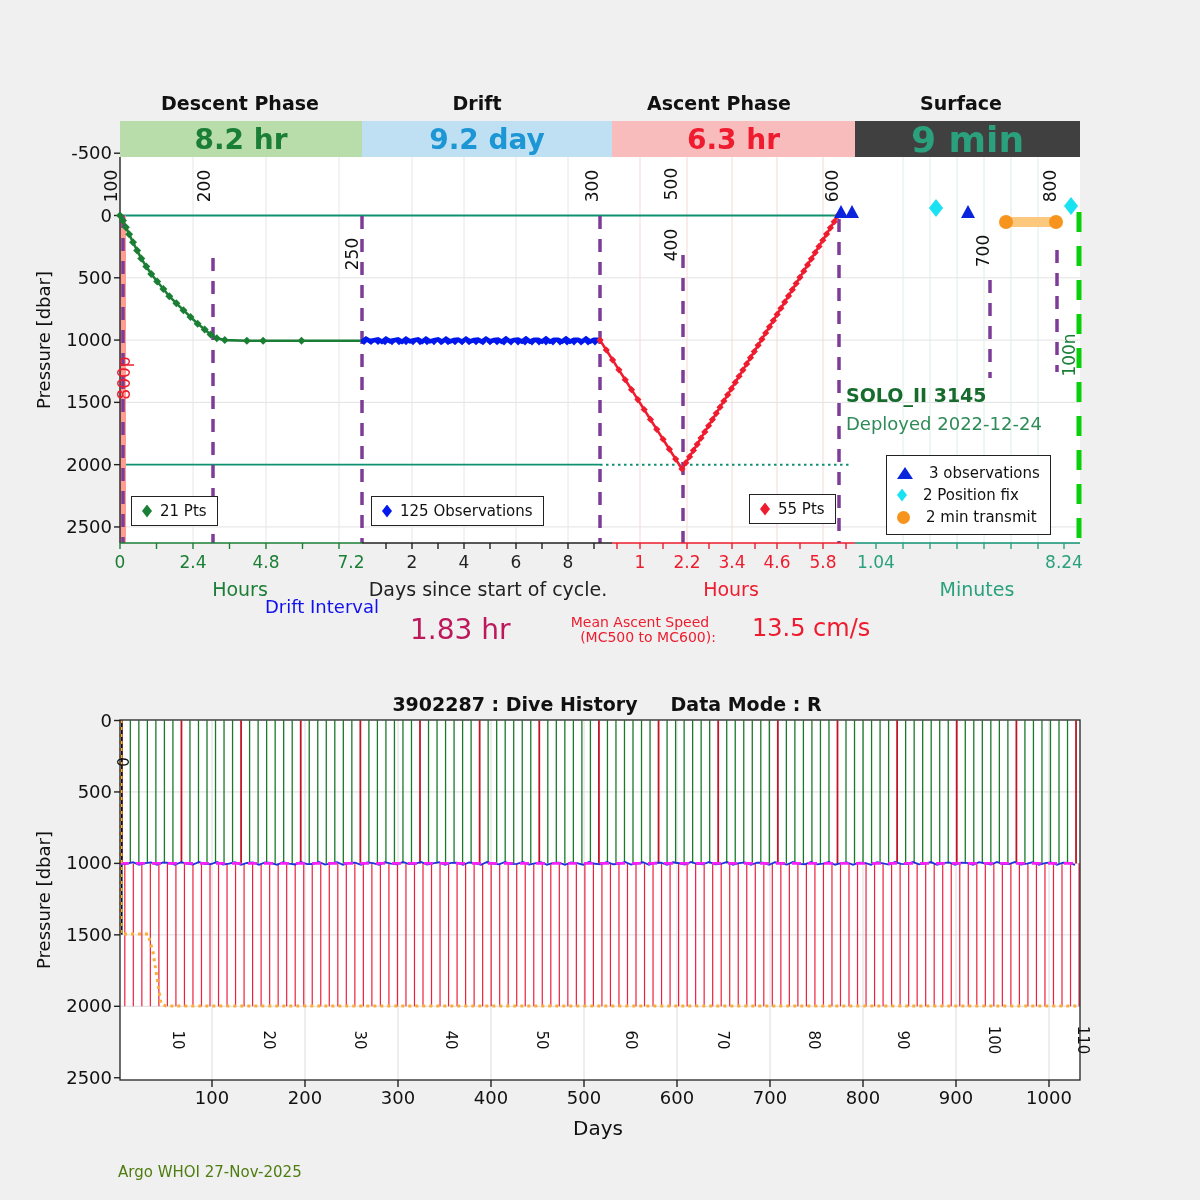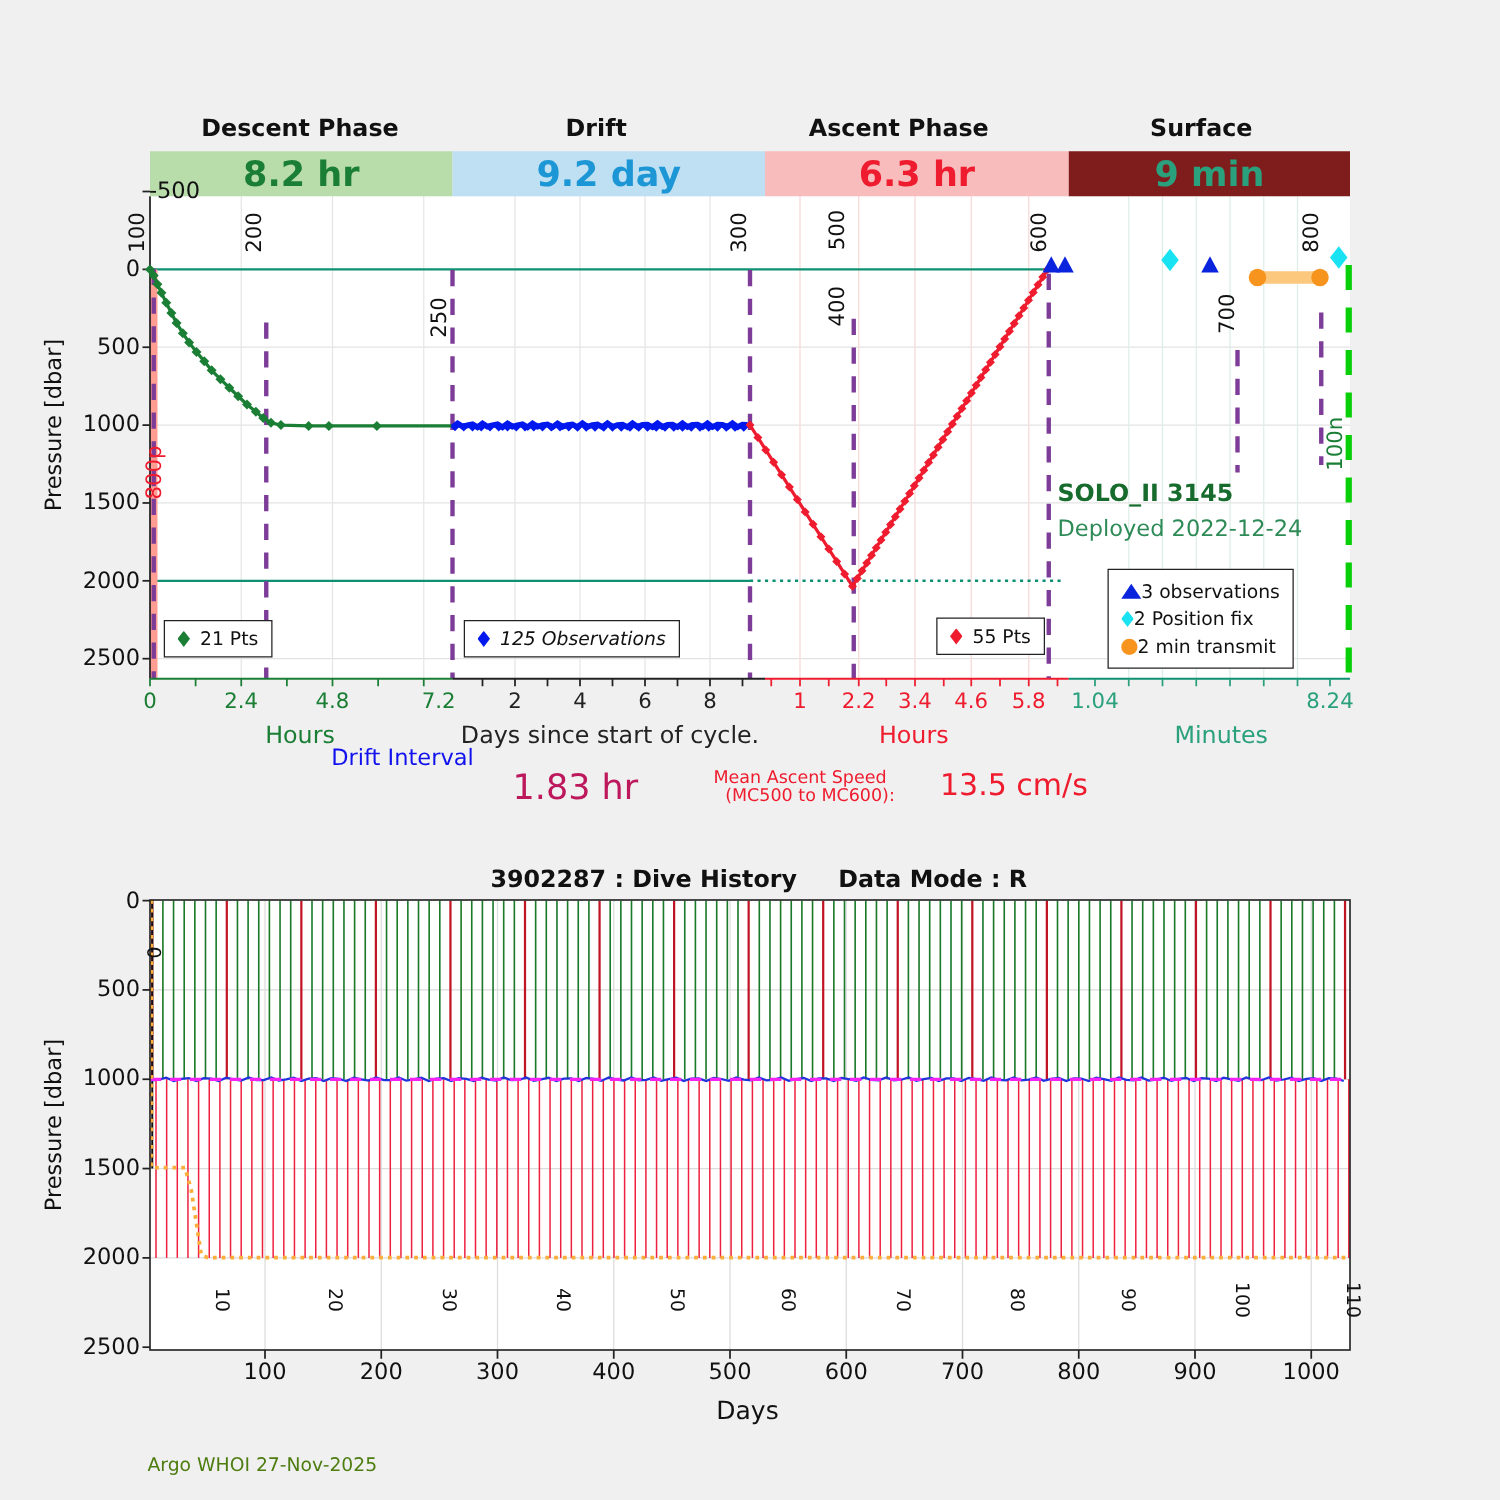--- a/index.html
+++ b/index.html
@@ -8,21 +8,21 @@
   #plot-svg{position:absolute;left:0;top:0;}
   .lbl{position:absolute;white-space:pre;line-height:1;}
   .ctr{transform:translate(-50%,-50%);}
   .rgt{transform:translate(-100%,-50%);}
   .rot{transform:translate(-50%,-50%) rotate(-90deg);}
   .rotcw{transform:translate(-50%,-50%) rotate(90deg);}
   .bold{font-weight:bold;}
   .legend{position:absolute;background:#fff;border:1.5px solid #222;display:flex;align-items:center;
           gap:8px;padding:5px 10px;font-size:15px;transform:translate(0,-50%);}
   .rlegend{position:absolute;background:#fff;border:1.5px solid #222;padding:6px 10px;font-size:15px;}
-  .rlegend .row{display:flex;align-items:center;gap:0;height:22px;}
+  .rlegend .row{display:flex;align-items:center;gap:16px;height:22px;}
   .mk-diamond{display:inline-block;width:10px;height:13px;clip-path:polygon(50% 0,100% 50%,50% 100%,0 50%);}
   .mk-triangle{display:inline-block;width:0;height:0;border-left:8px solid transparent;border-right:8px solid transparent;}
   .mk-circle{display:inline-block;width:13px;height:13px;border-radius:50%;}
 </style>
 </head>
 <body>
 
 <div id="canvas">
   <svg id="plot-svg" width="1200" height="1200">
       <rect x="120" y="157" width="960" height="386" fill="#fff"></rect>
@@ -521,35 +521,35 @@
       <div class="lbl ctr bold" style="left: 961px; top: 103px; font-size: 19px; color: rgb(17, 17, 17);">Surface</div>
       <div style="position: absolute; left: 120px; top: 121px; width: 242px; height: 36px; background: rgb(185, 220, 171); display: flex; align-items: center; justify-content: center; font-weight: bold; font-size: 28px; color: rgb(27, 126, 53);">
         <span>8.2 hr</span>
       </div>
       <div style="position: absolute; left: 362px; top: 121px; width: 250px; height: 36px; background: rgb(191, 224, 242); display: flex; align-items: center; justify-content: center; font-weight: bold; font-size: 28px; color: rgb(28, 150, 212);">
         <span>9.2 day</span>
       </div>
       <div style="position: absolute; left: 612px; top: 121px; width: 243px; height: 36px; background: rgb(249, 188, 188); display: flex; align-items: center; justify-content: center; font-weight: bold; font-size: 28px; color: rgb(238, 28, 46);">
         <span>6.3 hr</span>
       </div>
-      <div style="position: absolute; left: 855px; top: 121px; width: 225px; height: 36px; background: #7f1d1d; display: flex; align-items: center; justify-content: center; font-weight: bold; font-size: 28px; color: rgb(42, 161, 124);">
+      <div style="position: absolute; left: 855px; top: 121px; width: 225px; height: 36px; background: #404040; display: flex; align-items: center; justify-content: center; font-weight: bold; font-size: 36px; color: rgb(42, 161, 124);">
         <span>9 min</span>
       </div>
       <div class="lbl rot" style="left: 111px; top: 186px; font-size: 17px; color: rgb(17, 17, 17);">100</div>
       <div class="lbl rot" style="left: 204px; top: 186px; font-size: 17px; color: rgb(17, 17, 17);">200</div>
       <div class="lbl rot" style="left: 352px; top: 254px; font-size: 17px; color: rgb(17, 17, 17);">250</div>
       <div class="lbl rot" style="left: 592px; top: 186px; font-size: 17px; color: rgb(17, 17, 17);">300</div>
       <div class="lbl rot" style="left: 671px; top: 184px; font-size: 17px; color: rgb(17, 17, 17);">500</div>
       <div class="lbl rot" style="left: 671px; top: 245px; font-size: 17px; color: rgb(17, 17, 17);">400</div>
       <div class="lbl rot" style="left: 832px; top: 186px; font-size: 17px; color: rgb(17, 17, 17);">600</div>
       <div class="lbl rot" style="left: 983px; top: 251px; font-size: 17px; color: rgb(17, 17, 17);">700</div>
       <div class="lbl rot" style="left: 1050px; top: 186px; font-size: 17px; color: rgb(17, 17, 17);">800</div>
       <div class="lbl rot" style="left: 124px; top: 378px; font-size: 17px; color: rgb(238, 28, 46);">800p</div>
       <div class="lbl rot" style="left: 1069px; top: 355px; font-size: 17px; color: rgb(27, 126, 53);">100n</div>
-      <div class="lbl rgt" style="left: 112px; top: 153.21px; font-size: 18px; color: rgb(17, 17, 17); margin-left: 48px;">-500</div>
+      <div class="lbl rgt" style="left: 112px; top: 153.21px; font-size: 18px; color: rgb(17, 17, 17);">-500</div>
       <div class="lbl rgt" style="left: 112px; top: 215.5px; font-size: 18px; color: rgb(17, 17, 17);">0</div>
       <div class="lbl rgt" style="left: 112px; top: 277.79px; font-size: 18px; color: rgb(17, 17, 17);">500</div>
       <div class="lbl rgt" style="left: 112px; top: 340.08px; font-size: 18px; color: rgb(17, 17, 17);">1000</div>
       <div class="lbl rgt" style="left: 112px; top: 402.37px; font-size: 18px; color: rgb(17, 17, 17);">1500</div>
       <div class="lbl rgt" style="left: 112px; top: 464.66px; font-size: 18px; color: rgb(17, 17, 17);">2000</div>
       <div class="lbl rgt" style="left: 112px; top: 526.95px; font-size: 18px; color: rgb(17, 17, 17);">2500</div>
       <div class="lbl ctr" style="left: 120px; top: 562px; font-size: 17px; color: rgb(27, 126, 53);">0</div>
       <div class="lbl ctr" style="left: 193px; top: 562px; font-size: 17px; color: rgb(27, 126, 53);">2.4</div>
       <div class="lbl ctr" style="left: 266px; top: 562px; font-size: 17px; color: rgb(27, 126, 53);">4.8</div>
       <div class="lbl ctr" style="left: 339px; top: 562px; font-size: 17px; color: rgb(27, 126, 53); margin-left: 12px;">7.2</div>
@@ -565,21 +565,21 @@
       <div class="lbl ctr" style="left: 777px; top: 562px; font-size: 17px; color: rgb(238, 28, 46);">4.6</div>
       <div class="lbl ctr" style="left: 823px; top: 562px; font-size: 17px; color: rgb(238, 28, 46);">5.8</div>
       <div class="lbl ctr" style="left: 731px; top: 589px; font-size: 19px; color: rgb(238, 28, 46);">Hours</div>
       <div class="lbl ctr" style="left: 876px; top: 562px; font-size: 17px; color: rgb(42, 161, 124);">1.04</div>
       <div class="lbl ctr" style="left: 1064px; top: 562px; font-size: 17px; color: rgb(42, 161, 124);">8.24</div>
       <div class="lbl ctr" style="left: 977px; top: 589px; font-size: 19px; color: rgb(42, 161, 124);">Minutes</div>
       <div class="legend" style="left: 131px; top: 511px;">
         <span class="mk-diamond" style="background: rgb(27, 126, 53);"></span>
         <span>21 Pts</span>
       </div>
-      <div class="legend" style="left: 371px; top: 511px; font-style: italic;">
+      <div class="legend" style="left: 371px; top: 511px;">
         <span class="mk-diamond" style="background: rgb(0, 24, 238);"></span>
         <span>125 Observations</span>
       </div>
       <div class="legend" style="left: 749px; top: 509px;">
         <span class="mk-diamond" style="background: rgb(238, 28, 46);"></span>
         <span>55 Pts</span>
       </div>
       <div class="rlegend" style="left: 886px; top: 455px;">
         <div class="row">
           <span class="mk-triangle" style="border-bottom: 12px solid rgb(10, 35, 221);"></span>

